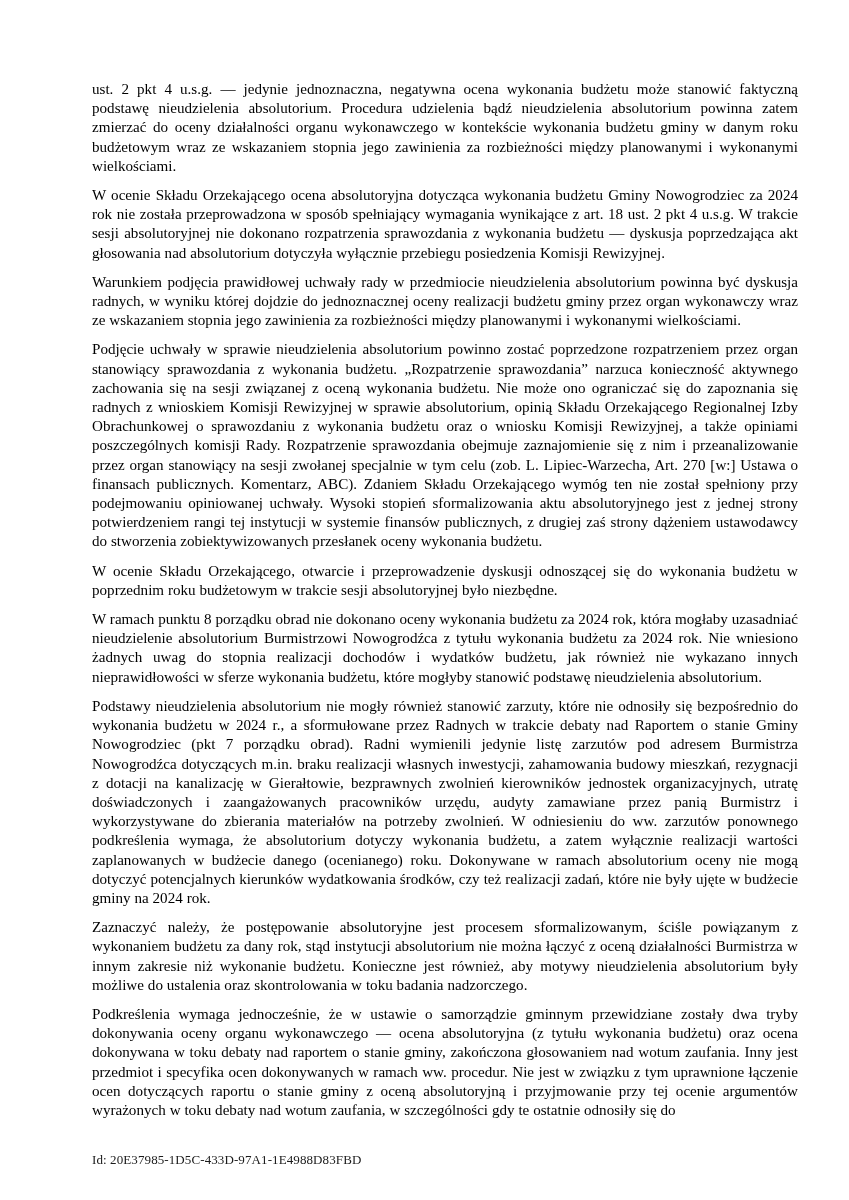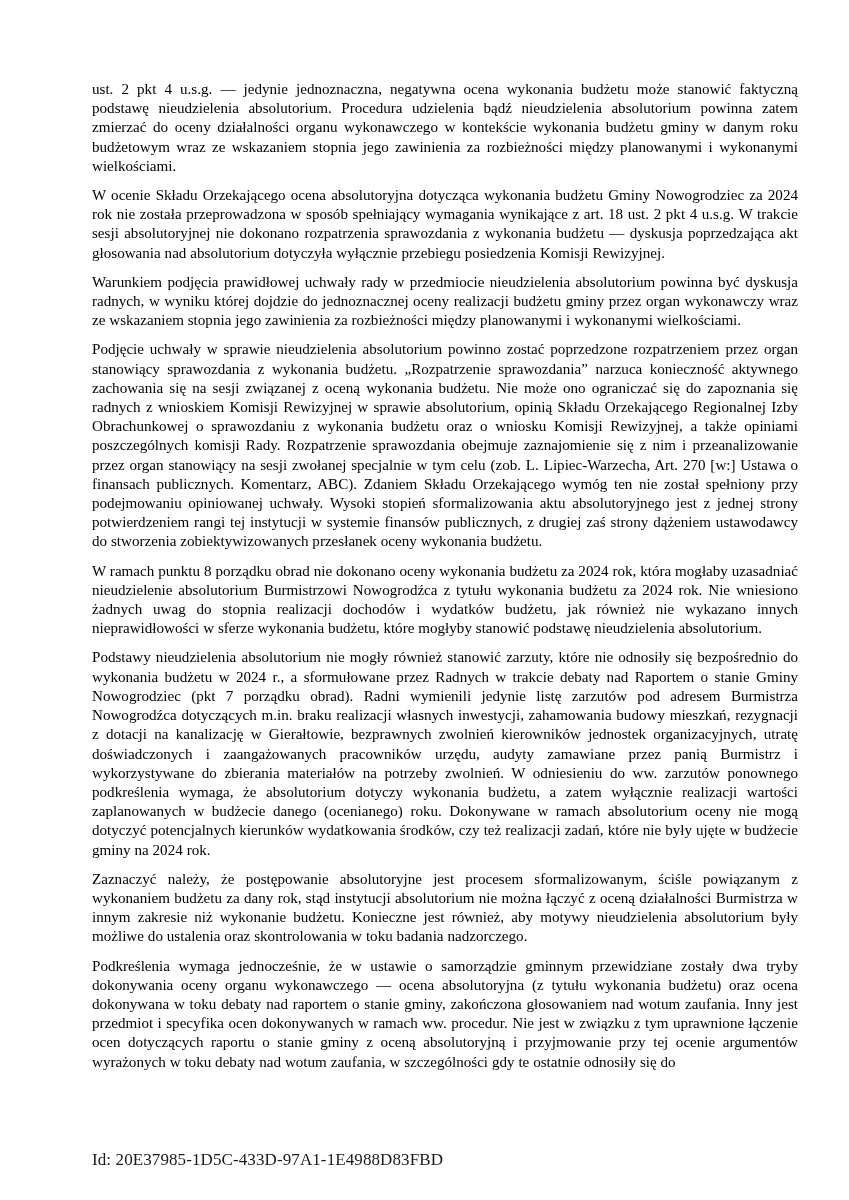--- a/index.html
+++ b/index.html
@@ -39,38 +39,39 @@
     margin-bottom: 12px;
   }
   .para-last {
     text-align: justify;
   }
   .footer-id {
     position: absolute;
     left: 72px;
     top: 1152px;
     font-family: "Liberation Serif", "DejaVu Serif", serif;
-    font-size: 17px;
+    font-size: 13px;
     line-height: 15px;
     color: #1a1a1a;
     letter-spacing: 0.1px;
     white-space: nowrap;
   }
 </style>
 </head>
 <body>
 
 <div class="page">
 
   <div class="doc-body">
 
     <p class="para">ust. 2 pkt 4 u.s.g.  — jedynie jednoznaczna, negatywna ocena wykonania budżetu może stanowić faktyczną podstawę nieudzielenia absolutorium. Procedura udzielenia bądź nieudzielenia absolutorium powinna zatem zmierzać do oceny działalności organu wykonawczego w kontekście wykonania budżetu gminy w danym roku budżetowym wraz ze wskazaniem stopnia jego zawinienia za rozbieżności między planowanymi i wykonanymi wielkościami.</p>
     <p class="para">W ocenie Składu Orzekającego ocena absolutoryjna dotycząca wykonania budżetu Gminy Nowogrodziec za 2024  rok nie została przeprowadzona w sposób spełniający wymagania wynikające z art. 18 ust. 2 pkt 4 u.s.g. W trakcie sesji absolutoryjnej nie dokonano rozpatrzenia sprawozdania z wykonania budżetu — dyskusja poprzedzająca akt głosowania nad absolutorium dotyczyła wyłącznie przebiegu posiedzenia Komisji Rewizyjnej.</p>
     <p class="para">Warunkiem podjęcia prawidłowej uchwały rady w przedmiocie nieudzielenia absolutorium powinna być dyskusja radnych, w wyniku której dojdzie do jednoznacznej oceny realizacji budżetu gminy przez organ wykonawczy wraz ze wskazaniem stopnia jego zawinienia za rozbieżności między planowanymi i wykonanymi wielkościami.</p>
     <p class="para">Podjęcie uchwały w sprawie nieudzielenia absolutorium powinno zostać poprzedzone rozpatrzeniem przez organ stanowiący sprawozdania z wykonania budżetu. „Rozpatrzenie sprawozdania” narzuca konieczność aktywnego zachowania się na sesji związanej z oceną wykonania budżetu. Nie może ono ograniczać się do zapoznania się radnych z wnioskiem Komisji Rewizyjnej w sprawie absolutorium, opinią Składu Orzekającego Regionalnej Izby Obrachunkowej o sprawozdaniu z wykonania budżetu oraz o wniosku Komisji Rewizyjnej, a także opiniami poszczególnych komisji Rady. Rozpatrzenie sprawozdania obejmuje zaznajomienie się z nim i przeanalizowanie przez organ stanowiący na sesji zwołanej specjalnie w tym celu (zob. L. Lipiec-Warzecha, Art. 270 [w:] Ustawa o finansach publicznych. Komentarz, ABC). Zdaniem Składu Orzekającego wymóg ten nie został spełniony przy podejmowaniu opiniowanej uchwały. Wysoki stopień sformalizowania aktu absolutoryjnego jest z jednej strony potwierdzeniem rangi tej instytucji w systemie finansów publicznych, z drugiej zaś strony dążeniem ustawodawcy do stworzenia zobiektywizowanych przesłanek oceny wykonania budżetu.</p>
+    <p class="para">W ocenie Składu Orzekającego, otwarcie i przeprowadzenie dyskusji odnoszącej się do wykonania budżetu w poprzednim roku budżetowym w trakcie sesji absolutoryjnej było niezbędne.</p>
     <p class="para">W ramach punktu 8 porządku obrad nie dokonano oceny wykonania budżetu za 2024 rok, która mogłaby uzasadniać nieudzielenie absolutorium Burmistrzowi Nowogrodźca z tytułu wykonania budżetu za 2024 rok. Nie wniesiono żadnych uwag do stopnia realizacji dochodów i wydatków budżetu, jak również nie wykazano innych nieprawidłowości w sferze wykonania budżetu, które mogłyby stanowić podstawę nieudzielenia absolutorium.</p>
     <p class="para">Podstawy nieudzielenia absolutorium nie mogły również stanowić zarzuty, które nie odnosiły się bezpośrednio do wykonania budżetu w 2024 r., a sformułowane przez Radnych w trakcie debaty nad Raportem o stanie Gminy Nowogrodziec (pkt 7 porządku obrad). Radni wymienili jedynie listę zarzutów pod adresem Burmistrza Nowogrodźca dotyczących m.in. braku realizacji własnych inwestycji, zahamowania budowy mieszkań, rezygnacji z dotacji na kanalizację w Gierałtowie, bezprawnych zwolnień kierowników jednostek organizacyjnych, utratę doświadczonych i zaangażowanych pracowników urzędu, audyty zamawiane przez panią Burmistrz i wykorzystywane do zbierania materiałów na potrzeby zwolnień. W odniesieniu do ww. zarzutów ponownego podkreślenia wymaga, że absolutorium dotyczy wykonania budżetu, a zatem wyłącznie realizacji wartości zaplanowanych w budżecie danego (ocenianego) roku. Dokonywane w ramach absolutorium oceny nie mogą dotyczyć potencjalnych kierunków wydatkowania środków, czy też realizacji zadań, które nie były ujęte w budżecie gminy na 2024 rok.</p>
     <p class="para">Zaznaczyć należy, że postępowanie absolutoryjne jest procesem sformalizowanym, ściśle powiązanym z wykonaniem budżetu za dany rok, stąd instytucji absolutorium nie można łączyć z oceną działalności Burmistrza w innym zakresie niż wykonanie budżetu. Konieczne jest również, aby motywy nieudzielenia absolutorium były możliwe do ustalenia oraz skontrolowania w toku badania nadzorczego.</p>
     <p class="para para-last">Podkreślenia wymaga jednocześnie, że w ustawie o samorządzie gminnym przewidziane zostały dwa tryby dokonywania oceny organu wykonawczego — ocena absolutoryjna (z tytułu wykonania budżetu) oraz ocena dokonywana w toku debaty nad raportem o stanie gminy, zakończona głosowaniem nad wotum zaufania. Inny jest przedmiot i specyfika ocen dokonywanych w ramach ww. procedur. Nie jest w związku z tym uprawnione łączenie ocen dotyczących raportu o stanie gminy z oceną absolutoryjną i przyjmowanie przy tej ocenie argumentów wyrażonych w toku debaty nad wotum zaufania, w szczególności gdy te ostatnie odnosiły się do</p>
 
   </div>
 
   <div class="footer-id">Id: 20E37985-1D5C-433D-97A1-1E4988D83FBD</div>
 
 </div>

